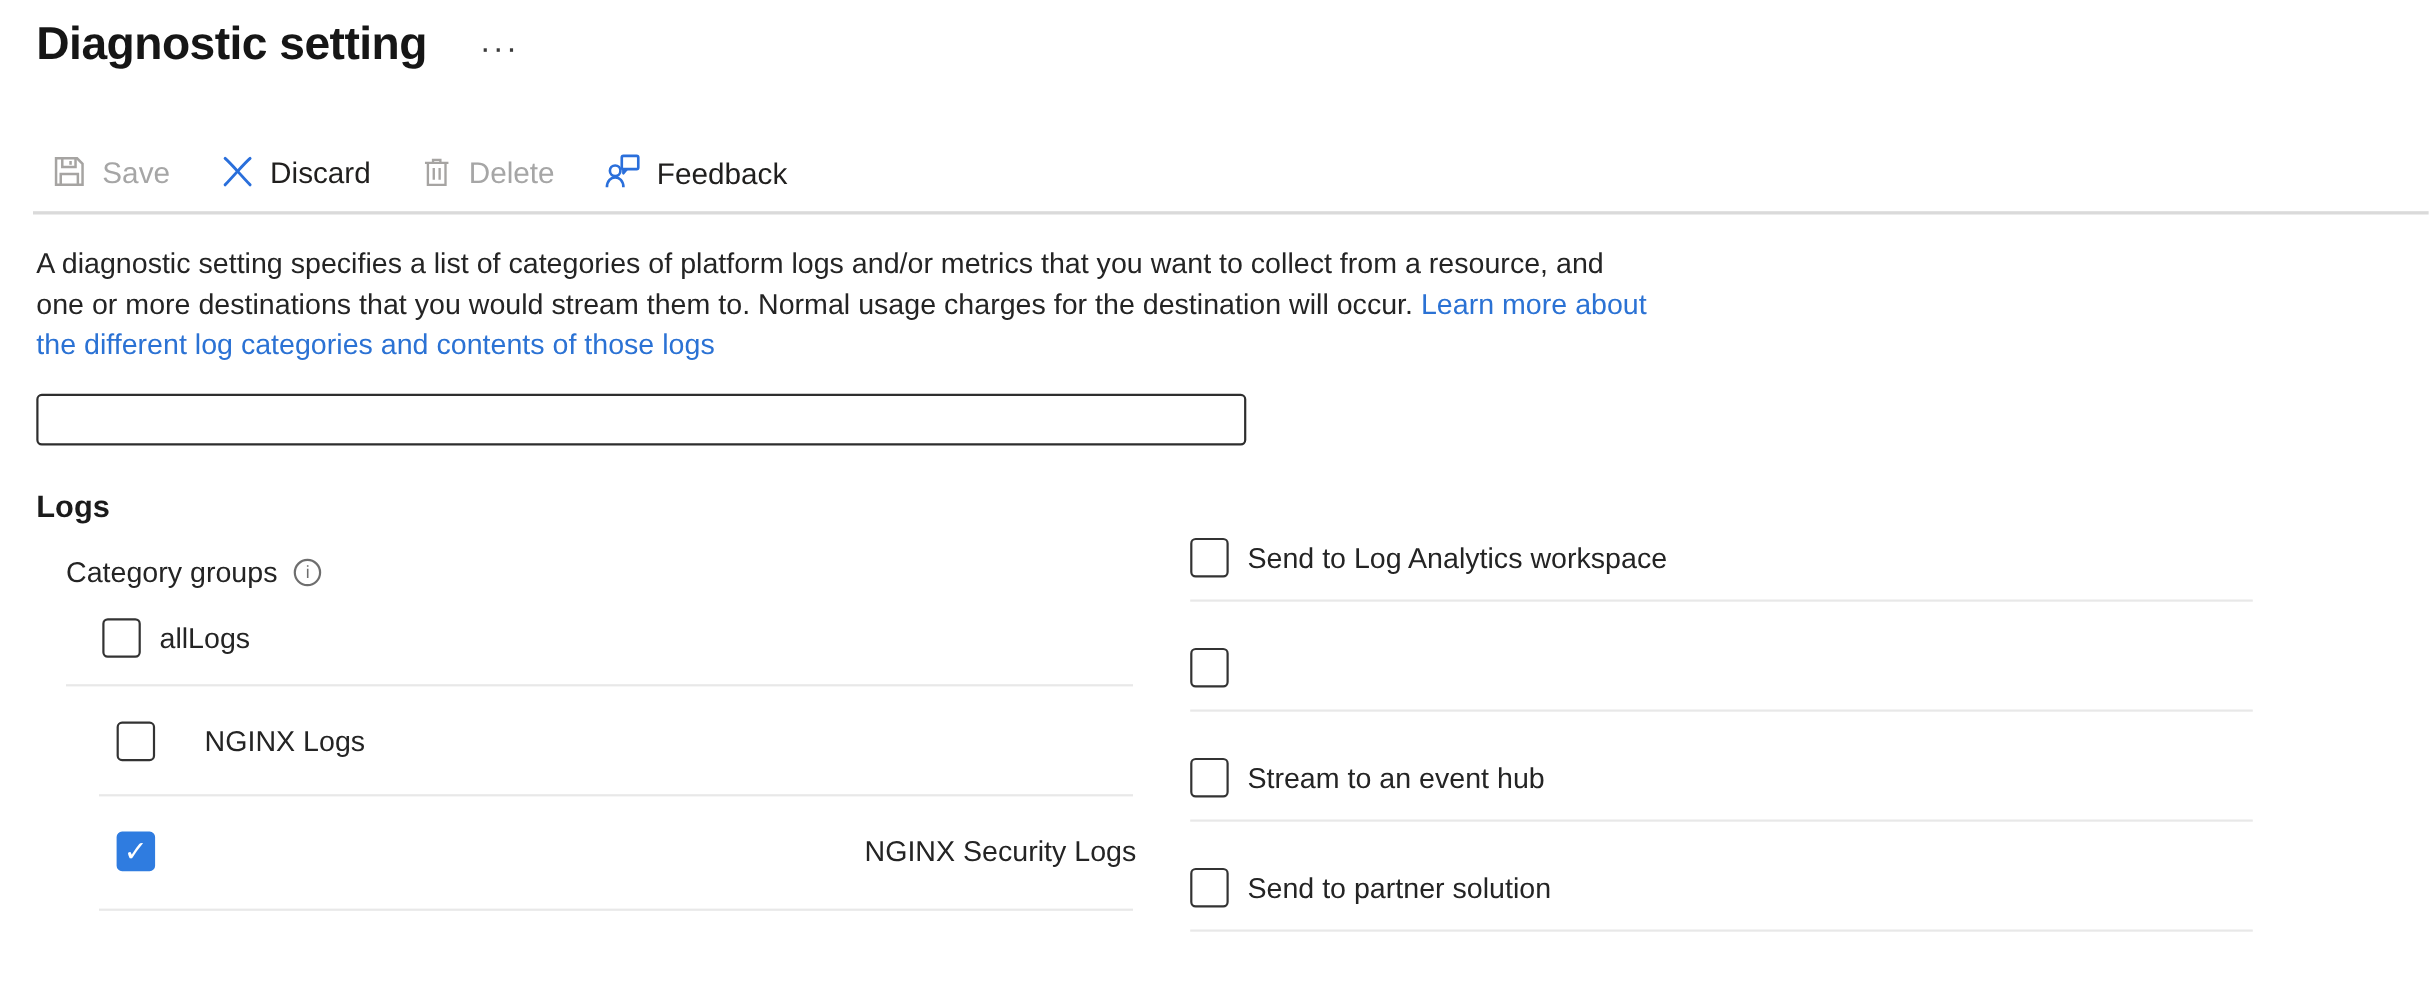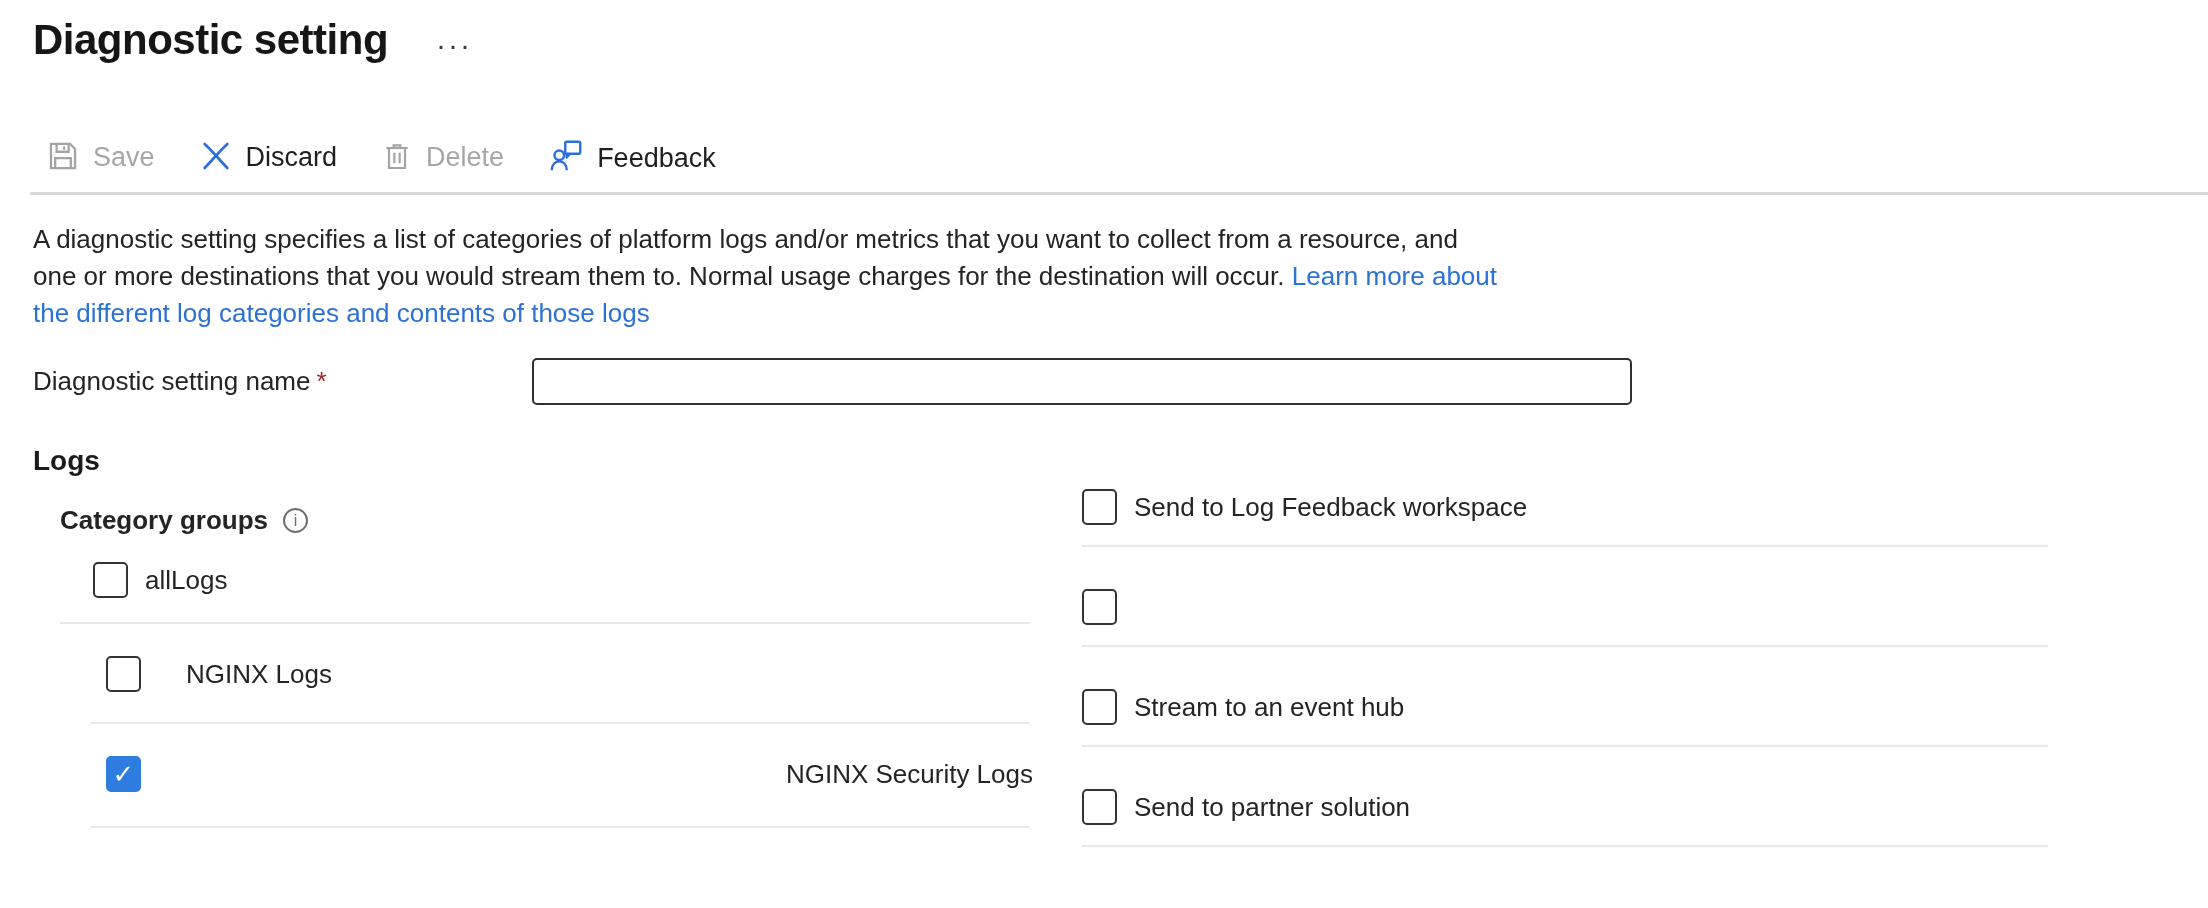--- a/index.html
+++ b/index.html
@@ -74,21 +74,21 @@
     outline: none; background: #fff;
   }
 
   
   .columns { display: flex; margin: 40px 0 0 33px; }
   .col-left  { width: 1000px; }
   .col-right { width: 1020px; margin-left: 12px; }
 
   .section-heading { font-size: 28px; font-weight: 700; color: #1b1b1b; }
 
-  .sub-label { font-size: 26px; color: #242424; font-weight: bold; }
+  .sub-label { font-size: 26px; color: #242424; }
 
   .cb-row { display: flex; align-items: center; cursor: pointer; }
   .cb {
     width: 35px; height: 36px; flex: 0 0 35px;
     border: 2.5px solid #333333; border-radius: 5px;
     background: #fff; position: relative; cursor: pointer;
   }
   .cb.checked { background: #2f7ce0; border-color: #2f7ce0; }
   .cb.checked .check-glyph::after {
     content: "✓";
@@ -186,23 +186,20 @@
     <span class="tb-label">Feedback</span>
   </div>
 
 </div>
 
 <div class="toolbar-divider"></div>
 
 <div class="intro"><span>A diagnostic setting specifies a list of categories of platform logs and/or metrics that you want to collect from a resource, and one or more destinations that you would stream them to. Normal usage charges for the destination will occur. </span><a href="#">Learn more about the different log categories and contents of those logs</a></div>
 
 <div class="name-row">
-  <div class="name-label">
-    <span>Diagnostic setting name</span><span class="required">*</span>
-  </div>
   <input class="name-input" type="text" value="" style="">
 </div>
 
 <div class="columns">
 
   <div class="col-left">
     <div class="section-heading">Logs</div>
 
     <div class="category-groups-row">
       <span class="sub-label">Category groups</span>
@@ -239,21 +236,21 @@
 
     <div class="divider div-left-3"></div>
   </div>
 
   <div class="col-right">
 
     <div class="cb-row dest-row first">
       <span class="cb">
           <span class="check-glyph"></span>
         </span>
-      <span class="cb-label">Send to Log Feedback workspace</span>
+      <span class="cb-label">Send to Log Analytics workspace</span>
     </div>
     <div class="divider dest-divider"></div>
 
     <div class="cb-row dest-row">
       <span class="cb">
           <span class="check-glyph"></span>
         </span>
     </div>
     <div class="divider dest-divider"></div>
 

